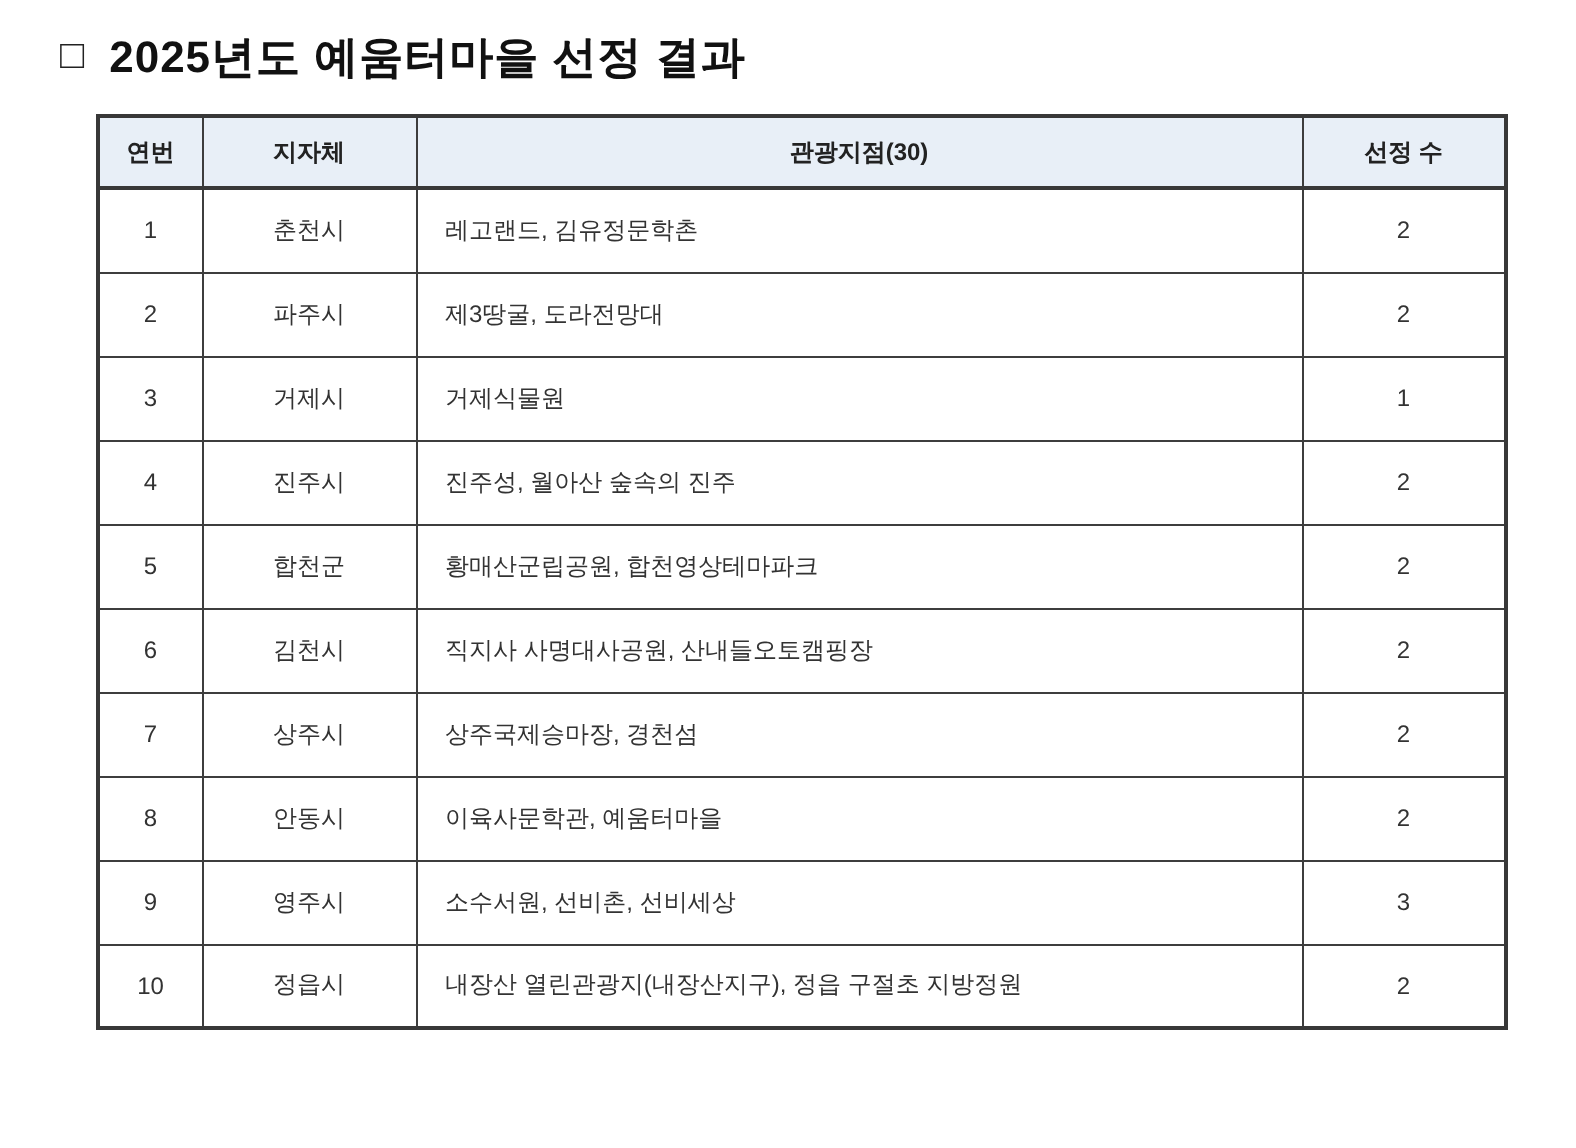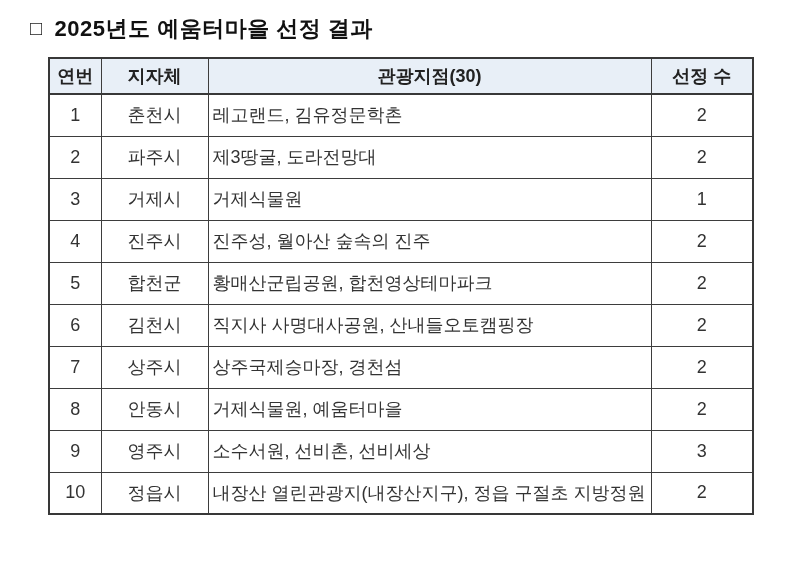--- a/index.html
+++ b/index.html
@@ -32,42 +32,42 @@
   }
   table.result-table {
     border-collapse: collapse;
     table-layout: fixed;
     margin: 15px 0 0 48px;
     width: 704px;
     border: 2px solid #383838;
   }
   .result-table th, .result-table td {
     border: 1px solid #3d3d3d;
-    font-size: 18px;
+    font-size: 12px;
     vertical-align: middle;
     overflow: hidden;
     white-space: nowrap;
   }
   .result-table thead th {
     background: #e8eff7;
     height: 36px;
     font-weight: bold;
     color: #222222;
     text-align: center;
     border-bottom: 2px solid #383838;
   }
   .result-table tbody td {
     height: 42px;
     color: #333333;
     background: #ffffff;
   }
   .result-table td.c0,
   .result-table td.c1,
   .result-table td.c3 { text-align: center; }
-  .result-table td.c2 { text-align: left; padding-left: 4px; }
+  .result-table td.c2 { text-align: left; padding-left: 14px; }
 </style>
 </head>
 <body>
 
 <div class="doc-title">
   <span class="marker">□</span>
   <span>2025년도 예움터마을 선정 결과</span>
 </div>
 
 <table class="result-table">
@@ -124,21 +124,21 @@
       </tr>
       <tr>
         <td class="c0">7</td>
         <td class="c1">상주시</td>
         <td class="c2">상주국제승마장, 경천섬</td>
         <td class="c3">2</td>
       </tr>
       <tr>
         <td class="c0">8</td>
         <td class="c1">안동시</td>
-        <td class="c2">거제식물원, 예움터마을</td>
+        <td class="c2">이육사문학관, 예움터마을</td>
         <td class="c3">2</td>
       </tr>
       <tr>
         <td class="c0">9</td>
         <td class="c1">영주시</td>
         <td class="c2">소수서원, 선비촌, 선비세상</td>
         <td class="c3">3</td>
       </tr>
       <tr>
         <td class="c0">10</td>

